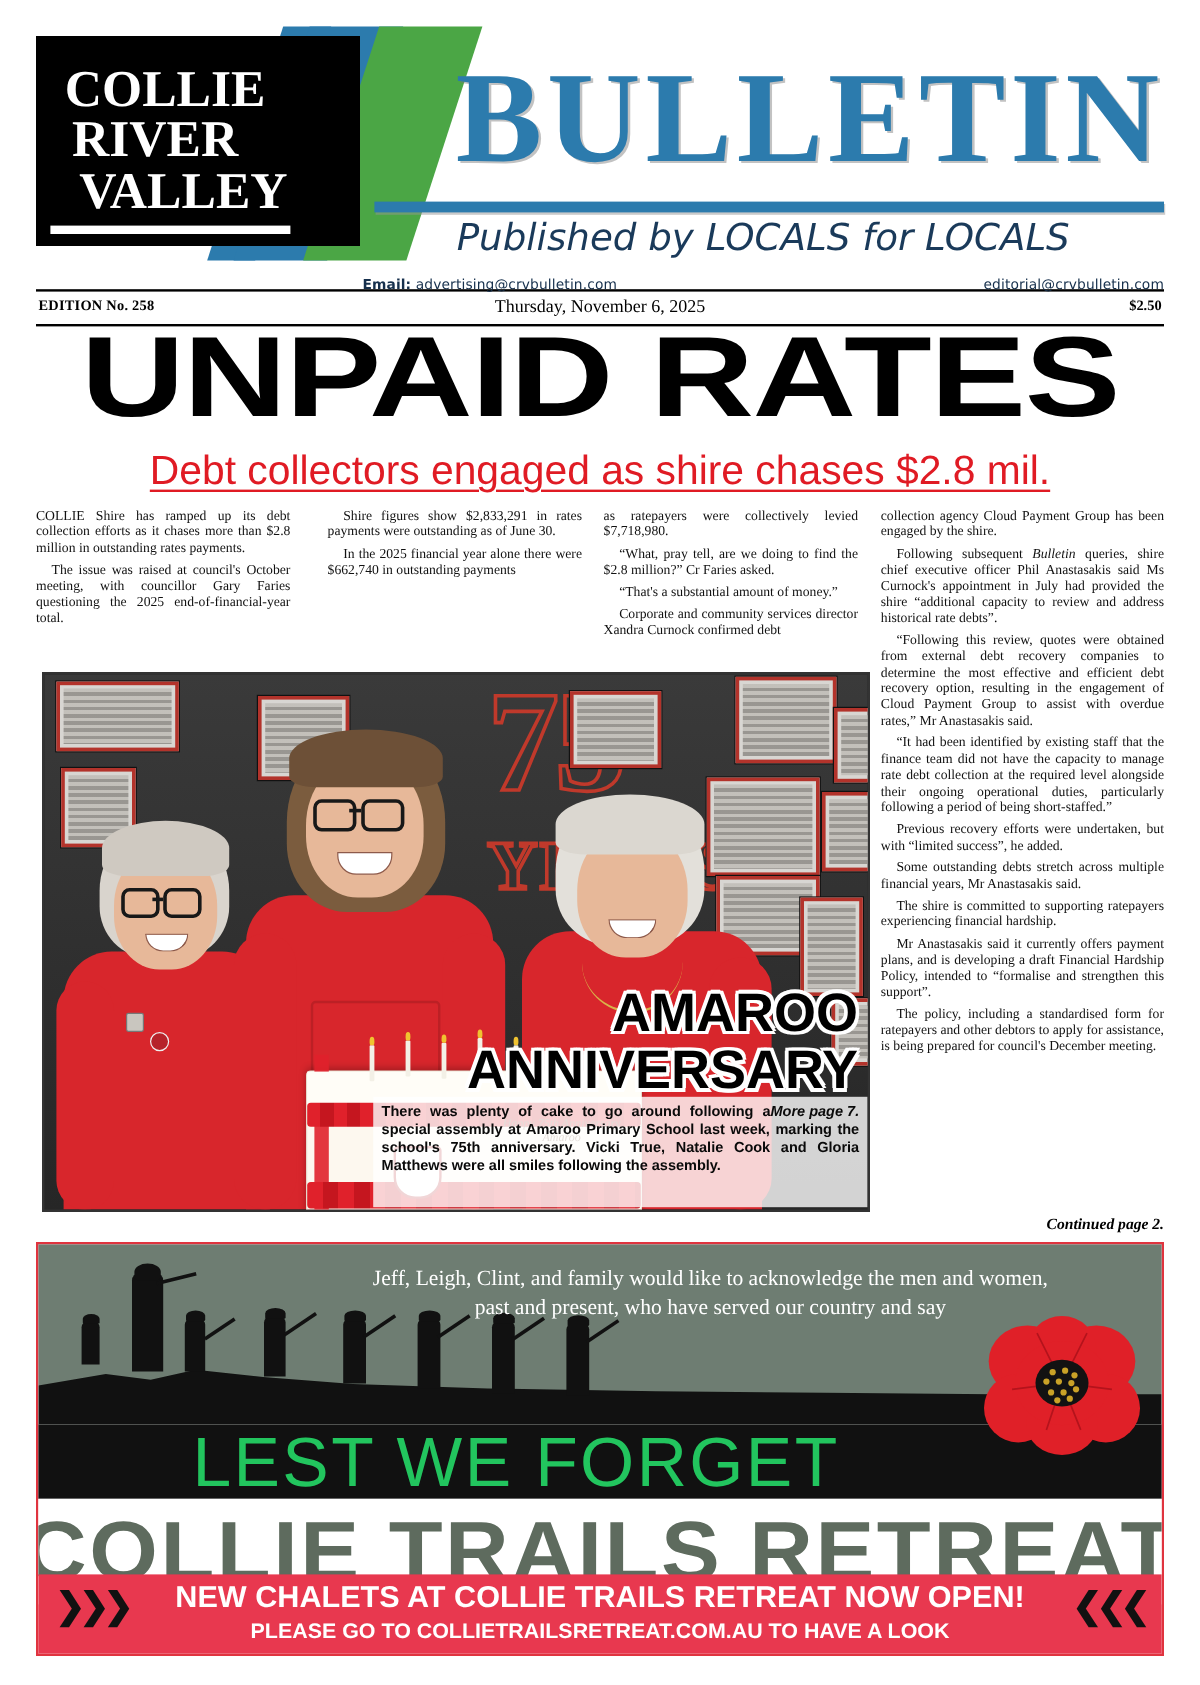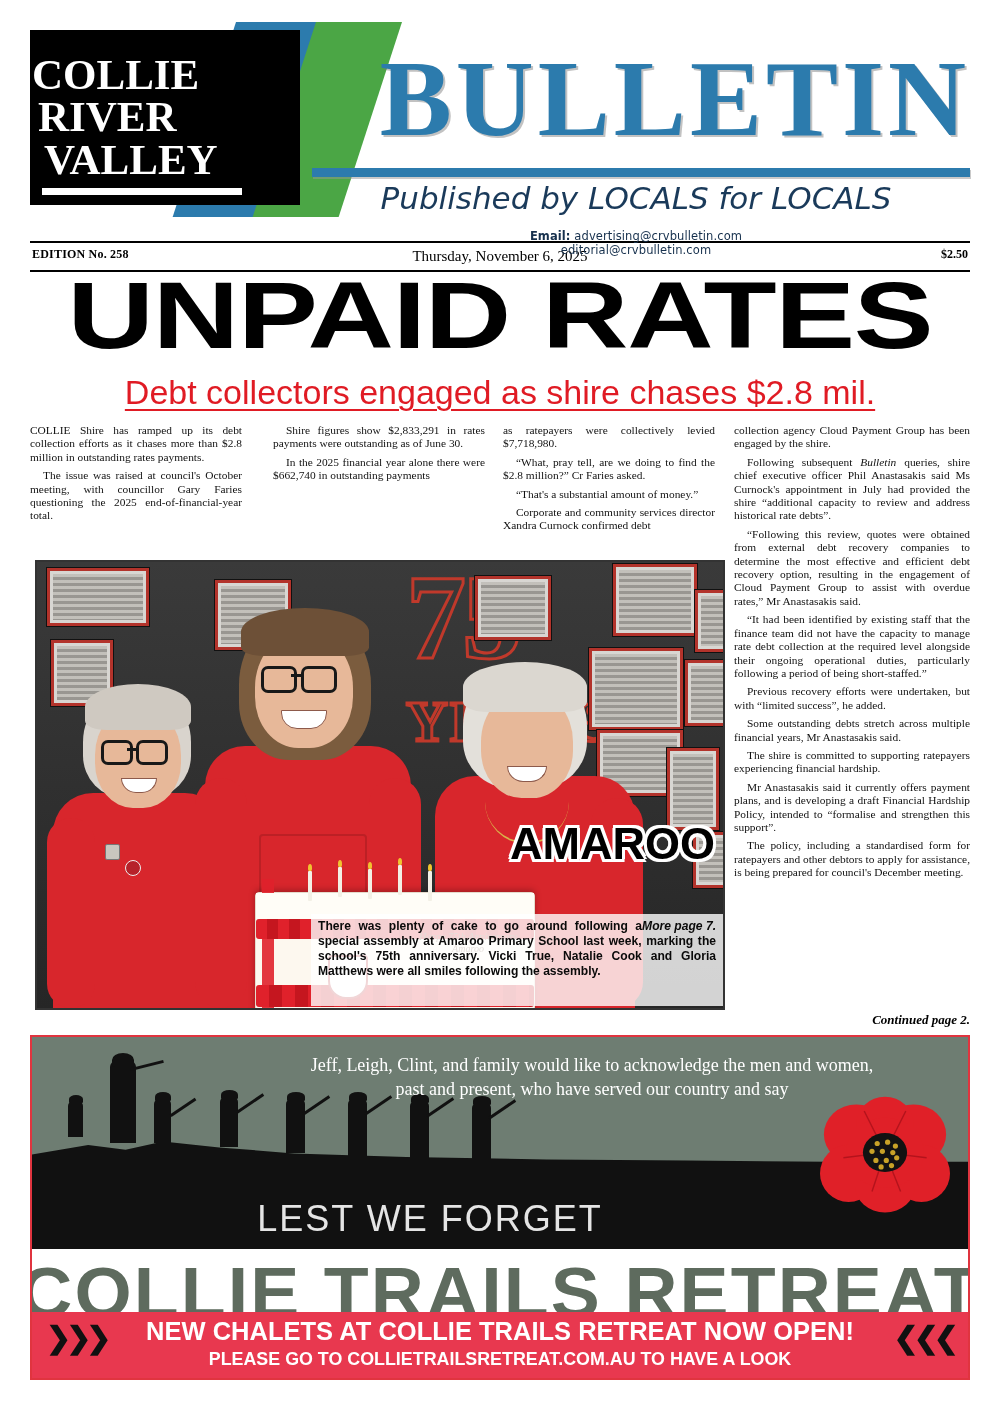--- a/index.html
+++ b/index.html
@@ -12,21 +12,21 @@
 
   
   .masthead{position:absolute;left:30px;top:22px;width:940px;height:205px;}
   .flag-left{
     position:absolute;left:0;top:8px;width:270px;height:175px;background:#000;
     overflow:hidden;z-index:3;
   }
   .flag-left .nameplate{
     position:absolute;left:0;top:0;width:228px;height:175px;
     display:flex;flex-direction:column;justify-content:center;
-    padding-left:2px;box-sizing:border-box;
+    padding-left:24px;box-sizing:border-box;
   }
   .flag-left .nl{
     color:#fff;font-family:"Liberation Serif", serif;font-weight:700;
     font-size:43px;line-height:0.98;letter-spacing:0px;
     text-align:left;white-space:nowrap;
   }
   .flag-left .nl.r2{padding-left:6px;}
   .flag-left .nl.r3{padding-left:12px;}
   .flag-underline{
     position:absolute;left:12px;bottom:10px;width:200px;height:7px;background:#fff;z-index:4;
@@ -48,21 +48,21 @@
     position:absolute;left:282px;top:146px;width:658px;height:9px;background:#2C7BAD;z-index:6;
     box-shadow:1px 2px 0 rgba(150,150,150,.5);
   }
   .tagline{
     position:absolute;left:272px;top:158px;width:668px;z-index:6;
     font-family:"DejaVu Sans", sans-serif;font-style:italic;font-weight:400;
     font-size:31px;line-height:36px;color:#1A3A5A;text-align:center;white-space:nowrap;
   }
   .email-row{
     position:absolute;left:272px;top:207px;width:668px;height:16px;z-index:6;
-    display:flex;justify-content:space-between;align-items:center;flex-direction:column;
+    display:flex;justify-content:space-between;align-items:center;
   }
   .email-row span{
     font-family:"DejaVu Sans", sans-serif;font-size:11.5px;color:#16304d;letter-spacing:.1px;
   }
   .email-row .adv b{font-weight:700;}
 
   
   .edbar{
     position:absolute;left:30px;top:241px;width:940px;height:27px;
     border-top:2.5px solid #000;border-bottom:2px solid #000;
@@ -213,23 +213,23 @@
   .ad-line1{top:16px;}
   .ad-line2{top:40px;}
   .ad-thanks{
     position:absolute;left:240px;top:66px;width:640px;text-align:center;color:#fff;
     font-family:"Liberation Serif", serif;font-size:40px;line-height:46px;
   }
   .ad-lest{
     position:relative;width:100%;height:62px;background:#111;
   }
   .ad-lest span{
-    position:absolute;left:0;right:140px;top:4px;text-align:center;color:#e5e5e5;
+    position:absolute;left:0;right:140px;top:4px;text-align:center;color:#22c55e;
     font-family:"Liberation Sans", sans-serif;font-weight:300;
-    font-size:36px;line-height:56px;letter-spacing:2px;
+    font-size:58px;line-height:56px;letter-spacing:2px;
   }
   .poppy{position:absolute;right:18px;top:48px;width:130px;height:130px;z-index:8;}
   .ad-brand{
     position:relative;width:100%;height:88px;background:#fff;overflow:hidden;
   }
   .ad-brand .word{
     position:absolute;left:0;right:0;top:4px;text-align:center;
     font-family:"Liberation Sans", sans-serif;font-weight:700;
     font-size:70px;line-height:80px;color:#5E6B5E;letter-spacing:2px;
     transform:scaleX(1.05);
@@ -398,20 +398,21 @@
       <div class="candle" style="left:82px;top:-26px;"></div>
       <div class="candle" style="left:112px;top:-24px;"></div>
       <div class="candle" style="left:142px;top:-28px;"></div>
       <div class="candle" style="left:172px;top:-22px;"></div>
       <div class="crest"></div>
       <div class="cake-text">Happy 75th Anniversary Amaroo</div>
     </div>
 
     <div class="ph-overlay-title">
       <div>AMAROO</div>
+      <div>ANNIVERSARY</div>
     </div>
 
     <div class="ph-caption">
       <span class="more">More page 7.</span>
       <span>There was plenty of cake to go around following a special assembly at Amaroo Primary School last week, marking the school's 75th anniversary. Vicki True, Natalie Cook and Gloria Matthews were all smiles following the assembly.</span>
     </div>
   </div>
 
   <div class="ad">
 

